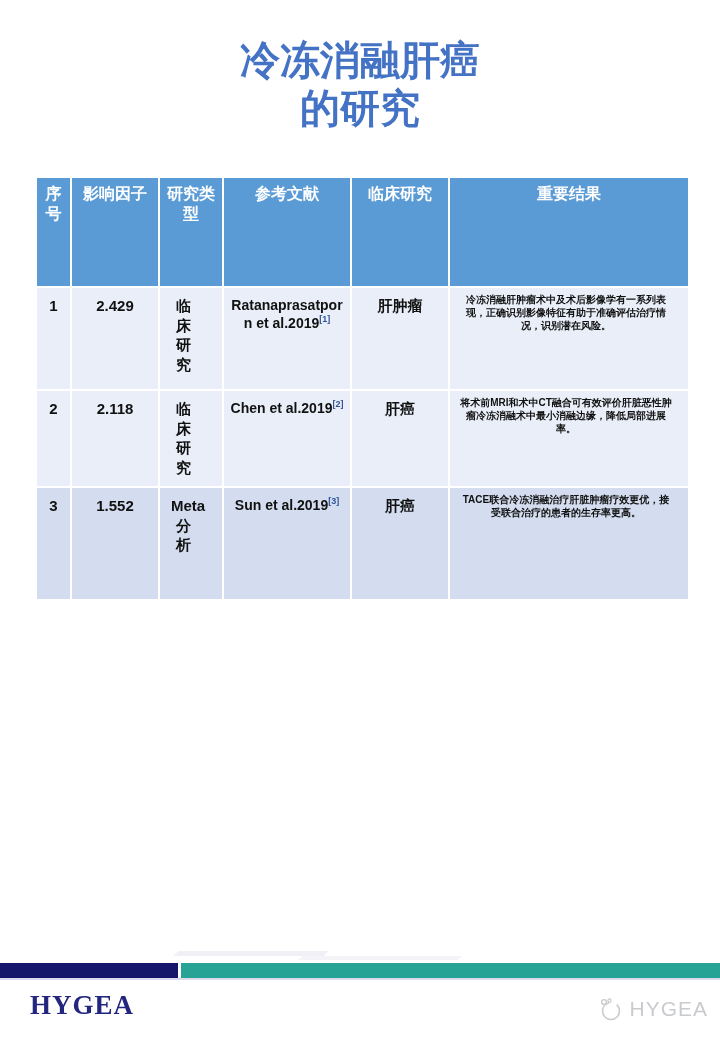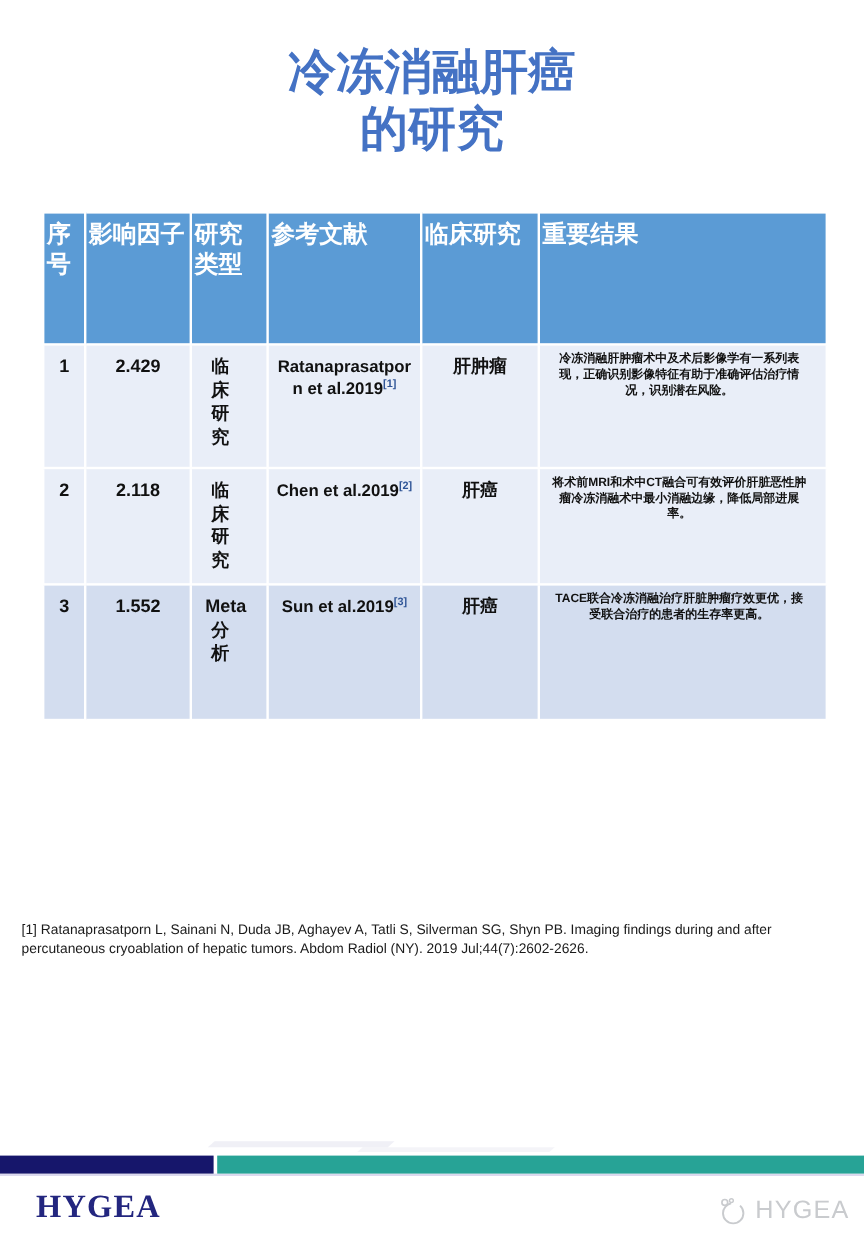--- a/index.html
+++ b/index.html
@@ -26,22 +26,22 @@
   }
   .study-table th,.study-table td{
     border:2px solid #ffffff;vertical-align:top;
     font-weight:700;color:#111111;
   }
   .study-table thead tr{height:110px;}
   .study-table tbody tr.r1{height:103px;}
   .study-table tbody tr.r2{height:97px;}
   .study-table tbody tr.r3{height:113px;}
   .study-table th{
-    background:#5B9BD5;color:#ffffff;font-size:20px;
-    text-align:left;padding:6px 2px 0 2px;line-height:1.25;
+    background:#5B9BD5;color:#ffffff;font-size:16px;
+    text-align:center;padding:6px 2px 0 2px;line-height:1.25;
   }
   .study-table tbody tr.r1 td,.study-table tbody tr.r2 td{background:#E9EEF8;}
   .study-table tbody tr.r3 td{background:#D3DDEF;}
   .study-table td{
     font-size:15px;text-align:center;padding:8px 2px 0 2px;line-height:1.3;
   }
   .study-table td.c-type{padding-left:11px;padding-right:26px;}
   .study-table td.c-ref{
     font-size:14px;padding-left:6px;padding-right:6px;
     overflow-wrap:break-word;word-break:break-word;margin-left:44px;
@@ -124,21 +124,20 @@
           <td class="c-type">Meta分析</td>
           <td class="c-ref"><span>Sun et al.2019</span><sup>[3]</sup></td>
           <td class="c-subject">肝癌</td>
           <td class="c-result">TACE联合冷冻消融治疗肝脏肿瘤疗效更优，接受联合治疗的患者的生存率更高。</td>
         </tr>
       </tbody>
     </table>
   </div>
 
   <div class="footnotes">
-    <p>[1] Ratanaprasatporn L, Sainani N, Duda JB, Aghayev A, Tatli S, Silverman SG, Shyn PB. Imaging findings during and after percutaneous cryoablation of hepatic tumors. Abdom Radiol (NY). 2019 Jul;44(7):2602-2626.</p>
   </div>
 
   <div class="deco-streak s1"></div>
   <div class="deco-streak s2"></div>
 
   <div class="bar">
     <div class="bar-navy"></div>
     <div class="bar-teal"></div>
   </div>
 

